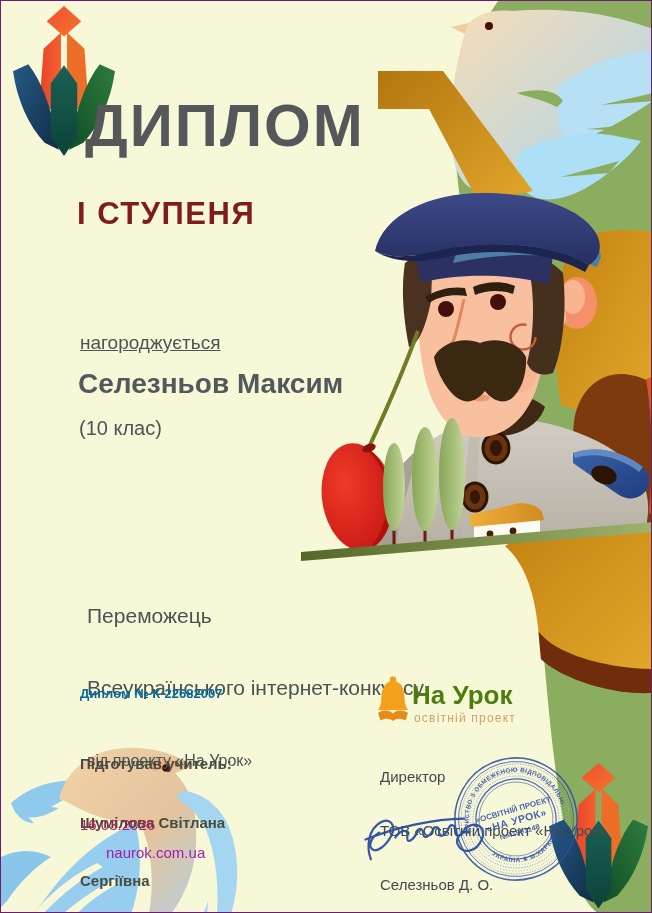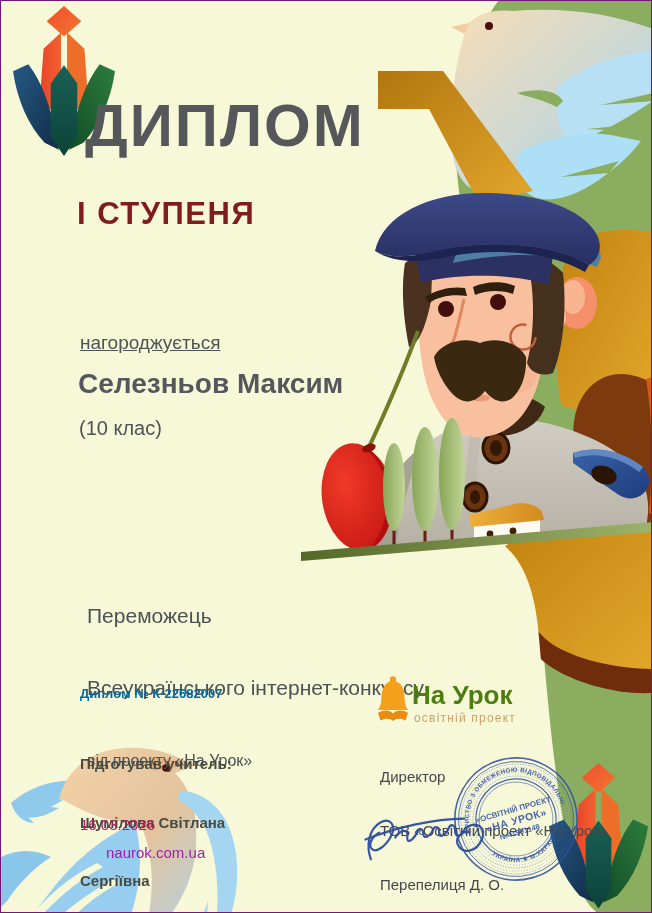--- a/index.html
+++ b/index.html
@@ -282,21 +282,21 @@
     <circle cx="18" cy="4.5" r="3.2" fill="#f5a01c"></circle>
     <path d="M 18,6 C 10,6 6.5,14 6.5,22 C 6.5,29 4.5,32.5 3,35 L 33,35 C 31.5,32.5 29.5,29 29.5,22 C 29.5,14 26,6 18,6 Z" fill="#f5a01c"></path>
     <path d="M 3,38 C 9,34.5 14.5,35 18,38.5 C 21.5,35 27,34.5 33,38 L 30.5,45.5 C 25.5,43 21,43.5 18,46 C 15,43.5 10.5,43 5.5,45.5 Z" fill="#ea8c12"></path>
   </svg>
   <div class="txt brandname">На Урок</div>
   <div class="txt brandtag">освітній проект</div>
 
   <div class="txt director">
     <div>Директор</div>
     <div>ТОВ «Освітній проект «На Урок»</div>
-    <div>Перепелиця Д. О.</div>
+    <div>Селезньов Д. О.</div>
   </div>
 
   <svg class="sig" viewBox="0 0 140 95">
     <g stroke="#2c4da2" stroke-width="2.2" fill="none" stroke-linecap="round">
       <path d="M 8,72 C 4,58 8,42 20,36 C 30,31 36,40 30,50 C 24,60 14,66 10,62 C 6,58 10,50 18,46"></path>
       <path d="M 4,52 C 34,42 74,36 104,38"></path>
       <path d="M 34,52 C 40,44 48,44 46,52 C 44,60 52,56 56,48 C 58,44 62,44 62,50 C 62,56 68,54 72,47 C 74,43 79,44 78,50 C 77,56 84,54 88,46 C 90,42 95,43 94,49 C 93,57 100,56 104,48"></path>
       <path d="M 104,48 C 116,40 126,48 120,60 C 114,72 100,74 96,64 C 93,57 100,50 108,52"></path>
     </g>
   </svg>

